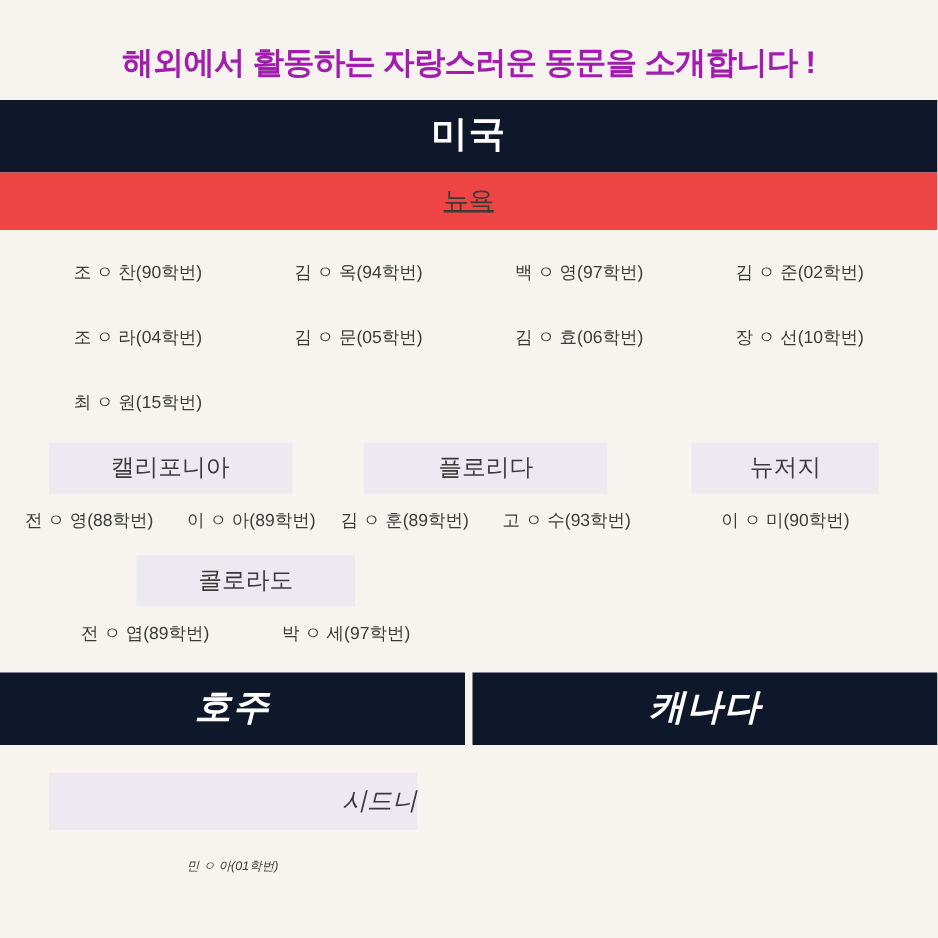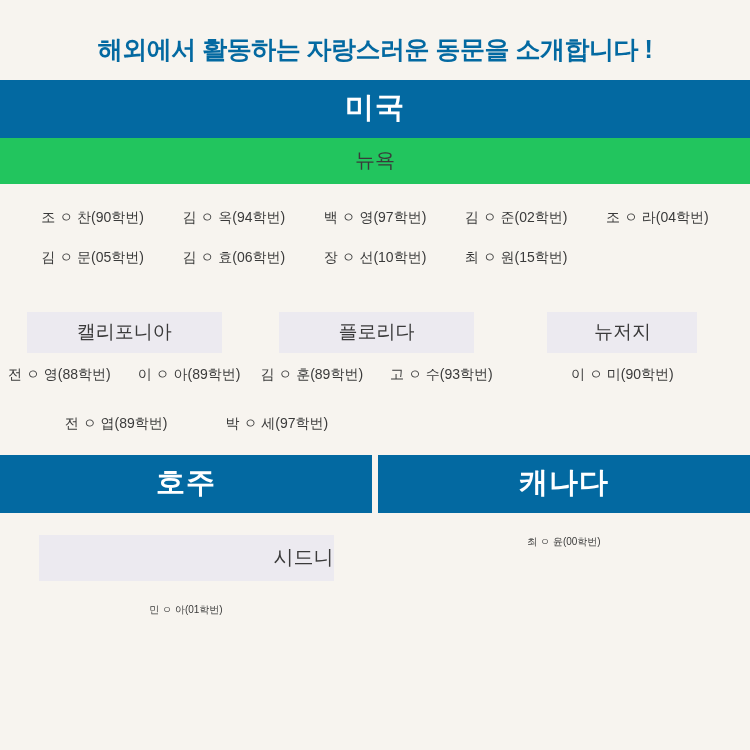--- a/index.html
+++ b/index.html
@@ -20,66 +20,67 @@
     height: 750px;
     background: #f7f4ef;
   }
   .headline {
     text-align: center;
     font-size: 25px;
     font-weight: bold;
     letter-spacing: -0.5px;
     padding-top: 33px;
     padding-bottom: 14px;
-    color: #0369a1;
+    color: #a21caf;
   }
   
   .country-band {
-    background: #0369a1;
+    background: #0f172a;
     color: #ffffff;
     text-align: center;
     font-size: 29px;
     font-weight: bold;
     letter-spacing: 1px;
     padding: 8px 0 10px 0;
   }
   
   .region-bar {
-    background: #22c55e;
+    background: #ef4444;
     text-align: center;
     font-size: 20px;
     color: #3a3a3a;
     padding: 9px 0 10px 0;
+    text-decoration: underline;
   }
   .region-bar.full {
     display: block;
   }
   
   .ny-grid {
     display: grid;
-    grid-template-columns: repeat(5, 1fr);
-    row-gap: 4px;
+    grid-template-columns: repeat(4, 1fr);
+    row-gap: 16px;
     padding: 16px 22px 8px 22px;
   }
   .ny-grid .cell {
     font-size: 14px;
     text-align: center;
     padding: 9px 0;
     color: #3a3a3a;
     white-space: nowrap;
   }
   .ny-grid .cell.empty {
     visibility: hidden;
   }
   
   .tri {
     display: grid;
     grid-template-columns: 1fr 1fr 1fr;
     column-gap: 20px;
-    padding: 6px 18px 0 8px;
+    padding: 6px 18px 0 20px;
   }
   .tri > div {
     text-align: center;
   }
   .chip {
     background: #eceaf0;
     font-size: 19px;
     color: #3a3a3a;
     padding: 7px 0 8px 0;
     display: block;
@@ -115,20 +116,21 @@
   }
   .duo .chip {
     width: 175px;
   }
   
   .bottom {
     display: grid;
     grid-template-columns: 1fr 1fr;
     column-gap: 6px;
     margin-top: 22px;
+    font-style: italic;
   }
   .bottom .col {
     display: block;
   }
   .bottom .country-band {
     font-size: 29px;
   }
   .bottom .city-chip {
     background: #eceaf0;
     font-size: 20px;
@@ -189,37 +191,35 @@
     <div>
       <span class="chip narrow">뉴저지</span>
       <div class="under-names">
         <span class="name">이 ㅇ 미(90학번)</span>
       </div>
     </div>
   </div>
 
   <div class="duo">
     <div>
+      <span class="chip">콜로라도</span>
       <div class="under-names">
         <span class="name">전 ㅇ 엽(89학번)</span>
         <span class="sep"></span>
         <span class="name">박 ㅇ 세(97학번)</span>
       </div>
     </div>
   </div>
 
   <div class="bottom">
     <div class="col">
       <div class="country-band">호주</div>
       <div class="city-chip">시드니</div>
       <div class="city-names">
         <span class="name">민 ㅇ 아(01학번)</span>
       </div>
     </div>
     <div class="col">
       <div class="country-band">캐나다</div>
-      <div class="city-names">
-        <span class="name">최 ㅇ 윤(00학번)</span>
-      </div>
     </div>
   </div>
 
 </div>
 
 </body></html>

